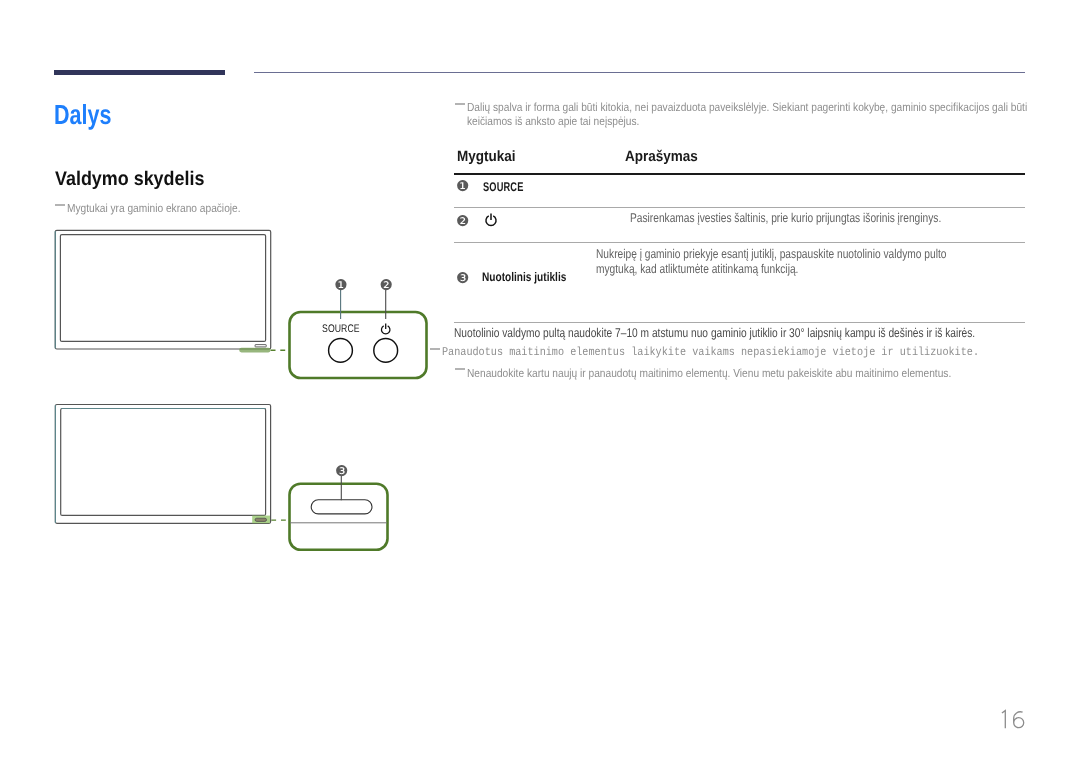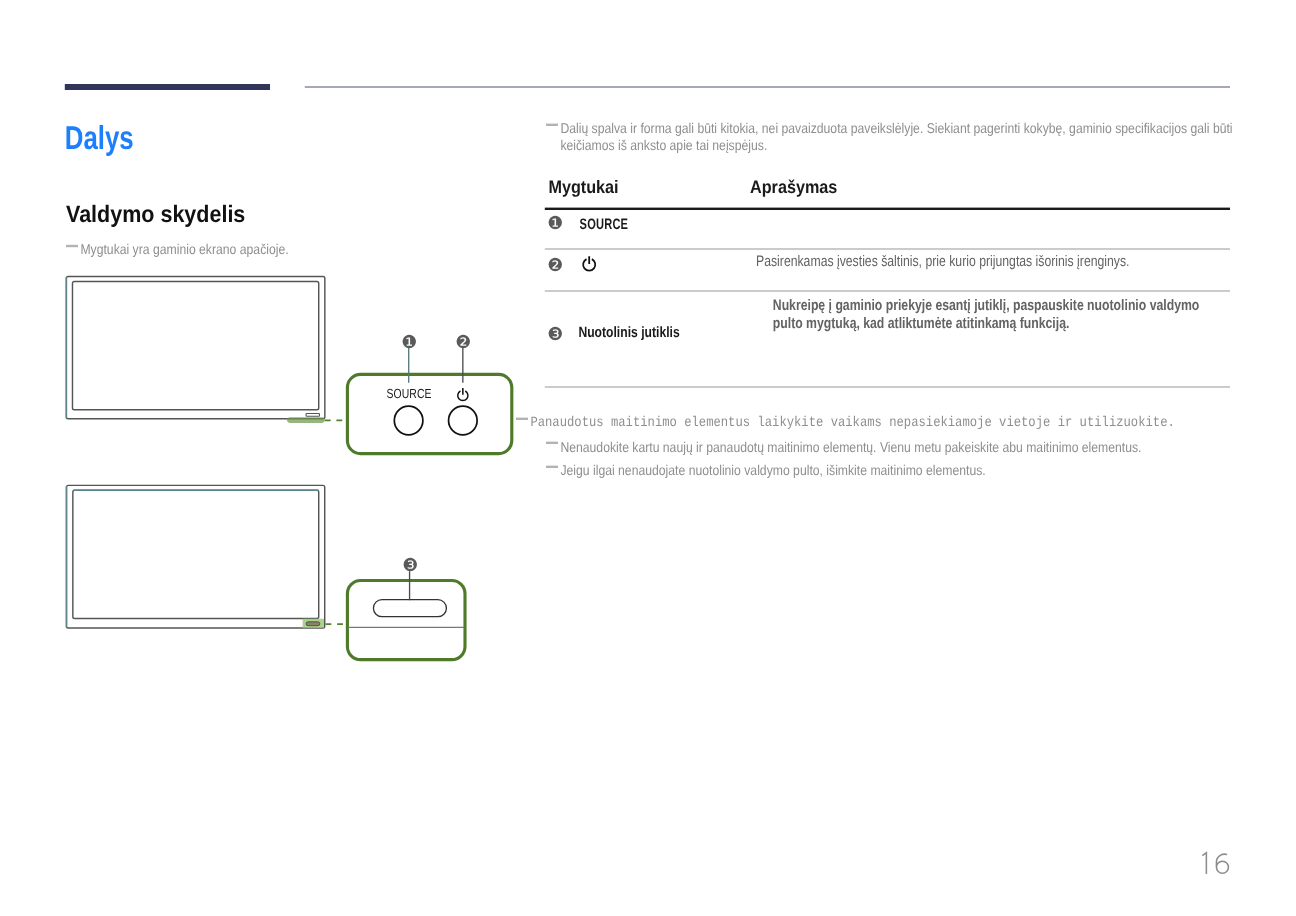--- a/index.html
+++ b/index.html
@@ -72,36 +72,35 @@
 
   <div class="numcircle" style="left:455.3px;top:214.0px;">❷</div>
   <svg class="sq" style="left:484.2px;top:212.7px;" width="14" height="15" viewBox="0 0 14 15">
     <path d="M4.79 2.96 A5.05 5.05 0 1 0 9.21 2.96" fill="none" stroke="#111" stroke-width="1.45" stroke-linecap="butt"></path>
     <line x1="7" y1="0.5" x2="7" y2="7.1" stroke="#111" stroke-width="1.5" stroke-linecap="butt"></line>
   </svg>
   <div class="hline" style="left:454px;top:241.5px;width:571px;"></div>
 
   <div class="numcircle" style="left:455.3px;top:271.0px;">❸</div>
   <div class="td-lab" style="left:482.2px;top:271.4px;font-size:12.5px;transform:scaleX(0.81);">Nuotolinis jutiklis</div>
-  <div class="td-desc" style="left:644px;top:246.8px;width:380px;font-weight:bold;">
+  <div class="td-desc" style="left:596px;top:246.8px;width:380px;">
       <span class="tx">Nukreipę į gaminio priekyje esantį jutiklį, paspauskite nuotolinio valdymo pulto mygtuką, kad atliktumėte atitinkamą funkciją.</span>
     </div>
   <div class="hline" style="left:454px;top:321.6px;width:571px;"></div>
 
+  <div class="td-desc" style="left:454px;top:326.4px;width:600px;color:#4a4a4a;">
+      <span class="tx">Nuotolinio valdymo pultą naudokite 7–10 m atstumu nuo gaminio jutiklio ir 30° laipsnių kampu iš dešinės ir iš kairės.</span>
+    </div>
   <div class="note" style="left:429px;top:345.4px;width:600px;font-family:Liberation Mono, monospace;">
       <span class="dash"></span>
       <span class="tx">Panaudotus maitinimo elementus laikykite vaikams nepasiekiamoje vietoje ir utilizuokite.</span>
     </div>
   <div class="note" style="left:454.3px;top:365.5px;width:600px;">
       <span class="dash"></span>
       <span class="tx">Nenaudokite kartu naujų ir panaudotų maitinimo elementų. Vienu metu pakeiskite abu maitinimo elementus.</span>
-    </div>
-  <div class="note" style="left:454.3px;top:384.9px;width:600px;">
-      <span class="dash"></span>
-      <span class="tx">Jeigu ilgai nenaudojate nuotolinio valdymo pulto, išimkite maitinimo elementus.</span>
     </div>
 
   <svg class="sq fig" style="left:40px;top:215px;" width="400" height="175" viewBox="0 0 400 175">
 
     <rect x="15.3" y="15.4" width="215.4" height="118.6" rx="1.5" fill="#fff" stroke="#555" stroke-width="1.2"></rect>
     <line x1="15.3" y1="15.9" x2="15.3" y2="133.6" stroke="#5d858a" stroke-width="1.2"></line>
 
     <rect x="20.4" y="19.6" width="205.2" height="106.8" rx="1.5" fill="#fff" stroke="#555" stroke-width="1.2"></rect>
 
     <rect x="199.2" y="132.8" width="31.4" height="4.6" rx="2.3" fill="#6f9a4b" opacity="0.72"></rect>

